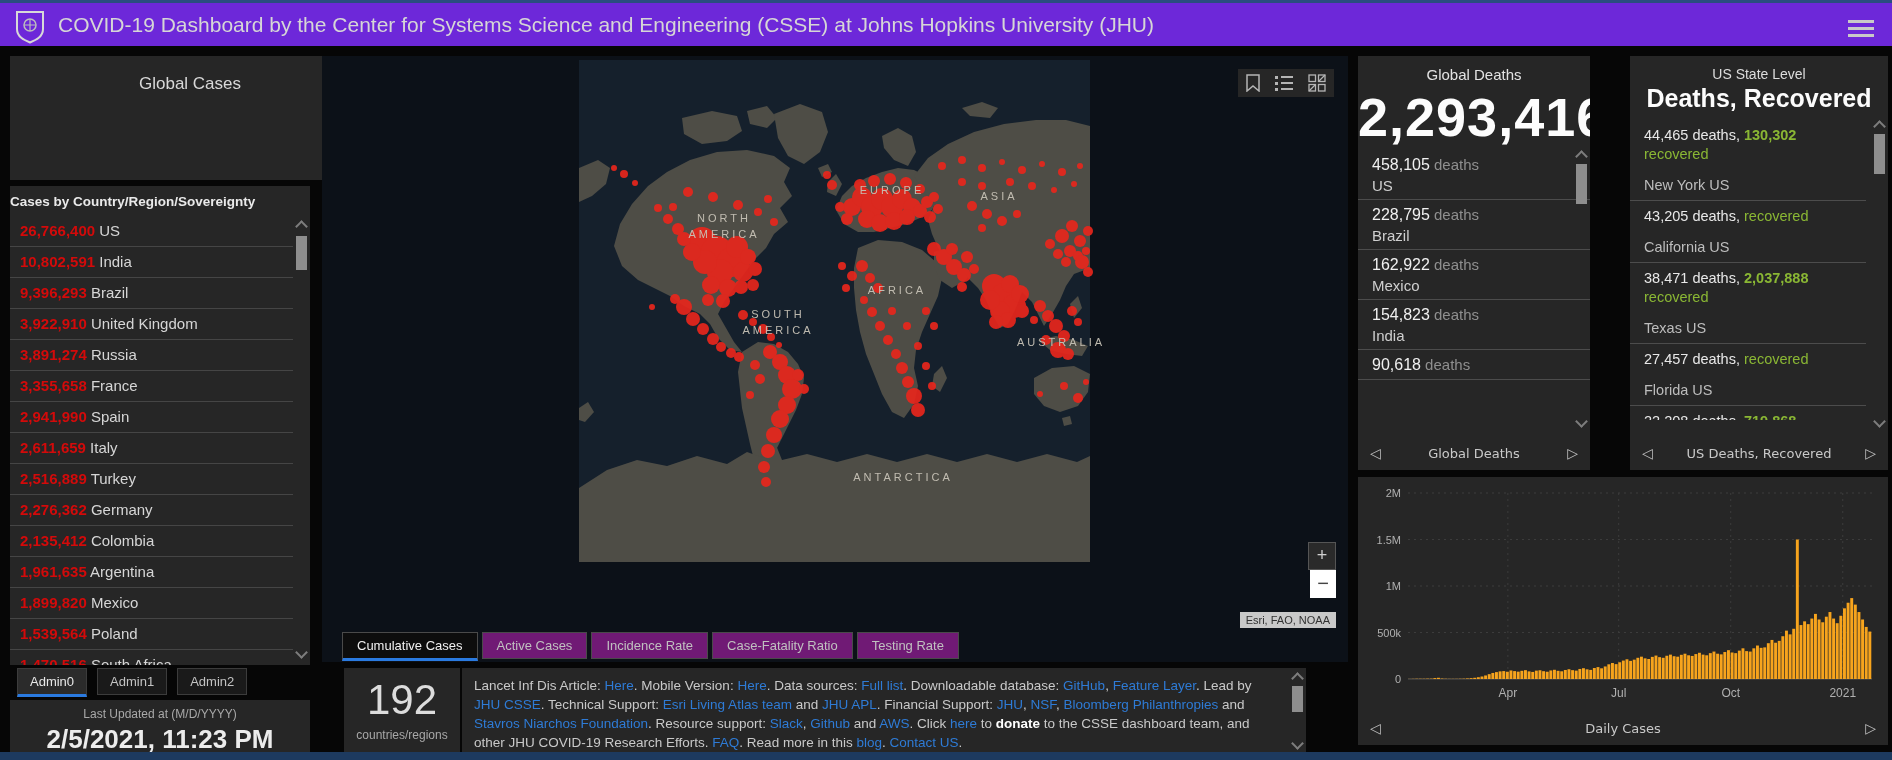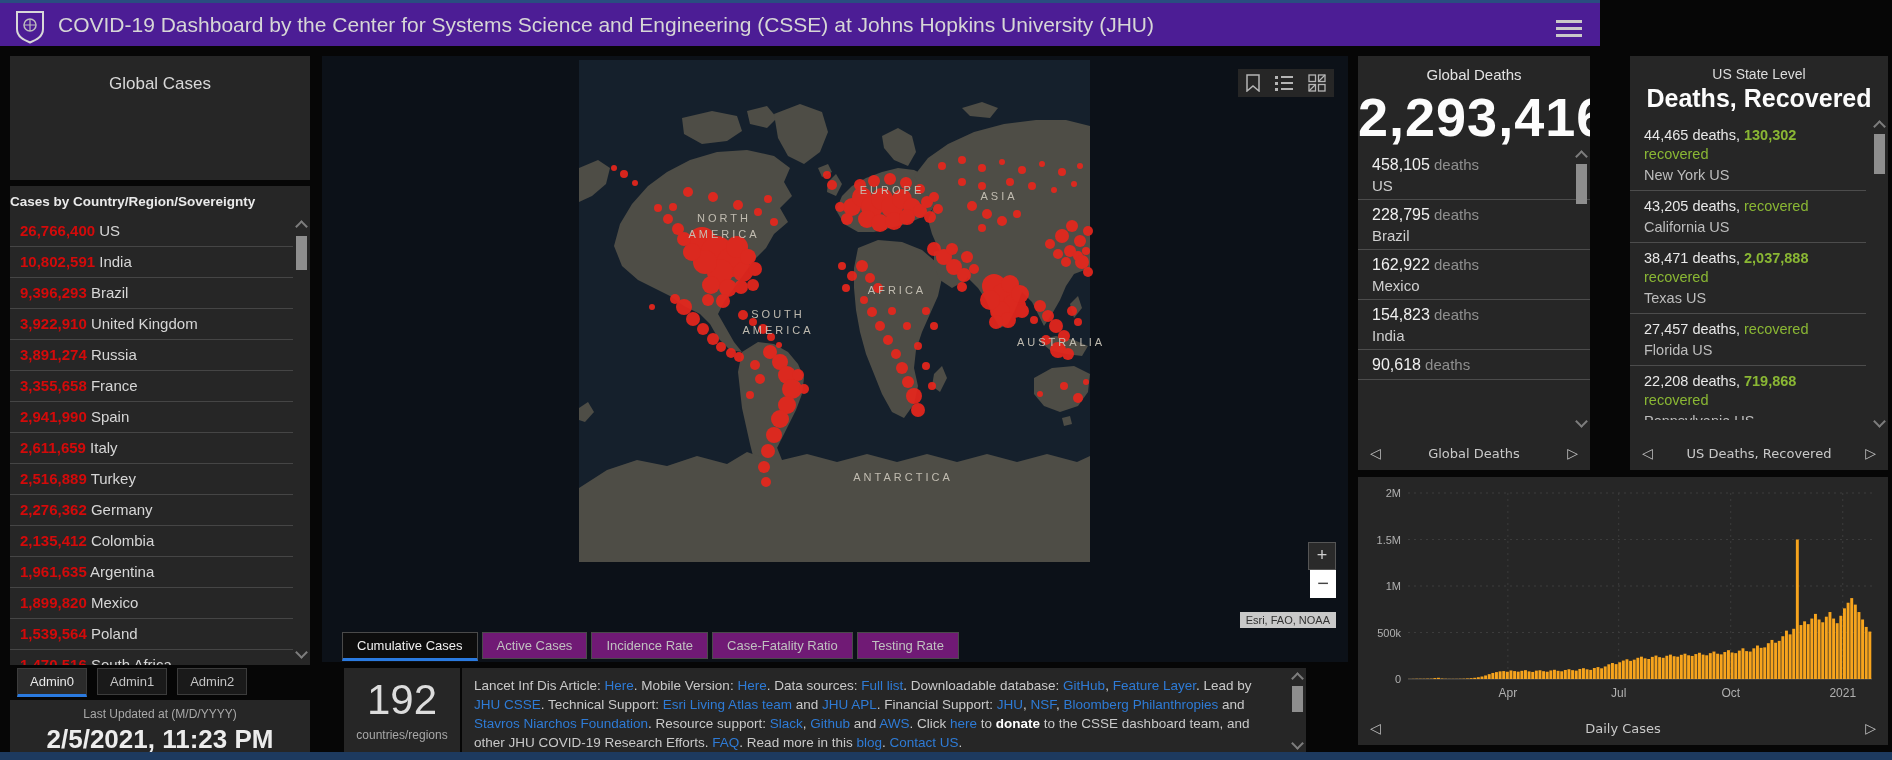--- a/index.html
+++ b/index.html
@@ -1,26 +1,26 @@
 <!DOCTYPE html>
 <html><head>
 <meta charset="utf-8">
 <style>
   html,body{margin:0;padding:0;background:#000;}
   #app{position:relative;width:1892px;height:760px;background:#060606;font-family:"Liberation Sans",sans-serif;overflow:hidden;}
   .ab{position:absolute;}
   .panel{position:absolute;background:#262626;}
   
-  #hdr{left:0;top:0;width:1600px;height:46px;background:#4c1d95;border-top:3px solid #2a4d80;box-sizing:border-box;}
+  #hdr{left:0;top:0;width:1892px;height:46px;background:#6d28d9;border-top:3px solid #2a4d80;box-sizing:border-box;}
   #hdr-title{left:58px;top:10px;font-size:21px;color:#d6d6d6;white-space:nowrap;}
   #logo{left:14px;top:7px;}
   #burger{right:18px;top:13px;width:26px;cursor:pointer;}
   #burger div{height:3px;background:#c9c9c9;margin:4px 0;}
   
-  #gc-panel{left:10px;top:56px;width:300px;height:124px;text-align:center;}
+  #gc-panel{left:10px;top:56px;width:300px;height:124px;text-align:center;padding-left:20px;}
   #gc-label{width:100%;top:18px;font-size:17px;color:#d8d8d8;}
   #gc-value{width:100%;top:44px;font-size:37px;font-weight:bold;color:#e60000;letter-spacing:1px;}
   #cl-panel{left:10px;top:186px;width:300px;height:479px;overflow:hidden;}
   #cl-header{width:100%;top:8px;text-align:left;font-size:13.5px;font-weight:bold;color:#eaeaea;}
   #cl-list{left:0;top:30px;width:283px;}
   .crow{height:30px;line-height:30px;border-bottom:1px solid #454545;padding-left:10px;font-size:15px;white-space:nowrap;overflow:hidden;}
   .c-v{color:#d30a0a;font-weight:bold;}
   .c-n{color:#d6d6d6;}
   
   .sb{position:absolute;width:15px;}
@@ -67,21 +67,21 @@
   .pgr{position:absolute;left:6px;right:6px;bottom:4px;height:26px;display:flex;align-items:center;color:#c9c9c9;font-size:13px;font-family:"DejaVu Sans","Liberation Sans",sans-serif;}
   .pgr .lbl{flex:1;text-align:center;}
   .pgr .pc{color:#bdbdbd;font-size:14px;cursor:pointer;padding:0 6px;}
   #us-panel{left:1630px;top:56px;width:258px;height:414px;overflow:hidden;}
   #us-t1{width:100%;top:10px;text-align:center;font-size:14px;color:#dcdcdc;}
   #us-t2{width:100%;top:28px;text-align:center;font-size:25px;font-weight:bold;color:#fcfcfc;}
   #us-list{left:0;top:64px;width:236px;height:300px;overflow:hidden;}
   .usrow{padding:6px 4px 5px 14px;border-bottom:1px solid #4c4c4c;font-size:14.5px;line-height:19px;}
   .us-d{color:#e8e8e8;}
   .us-rv{font-weight:bold;}
-  .us-p{color:#bdbdbd;margin-top:2px;}
+  .us-p{color:#bdbdbd;margin-top:12px;}
   
   #chart-panel{left:1358px;top:477px;width:530px;height:268px;}
   #strip-bottom{left:0;top:752px;width:1892px;height:8px;background:#1d3a5f;}
   .g{color:#8ab734;}
 </style>
 </head>
 <body>
 
 <div id="app">
 

